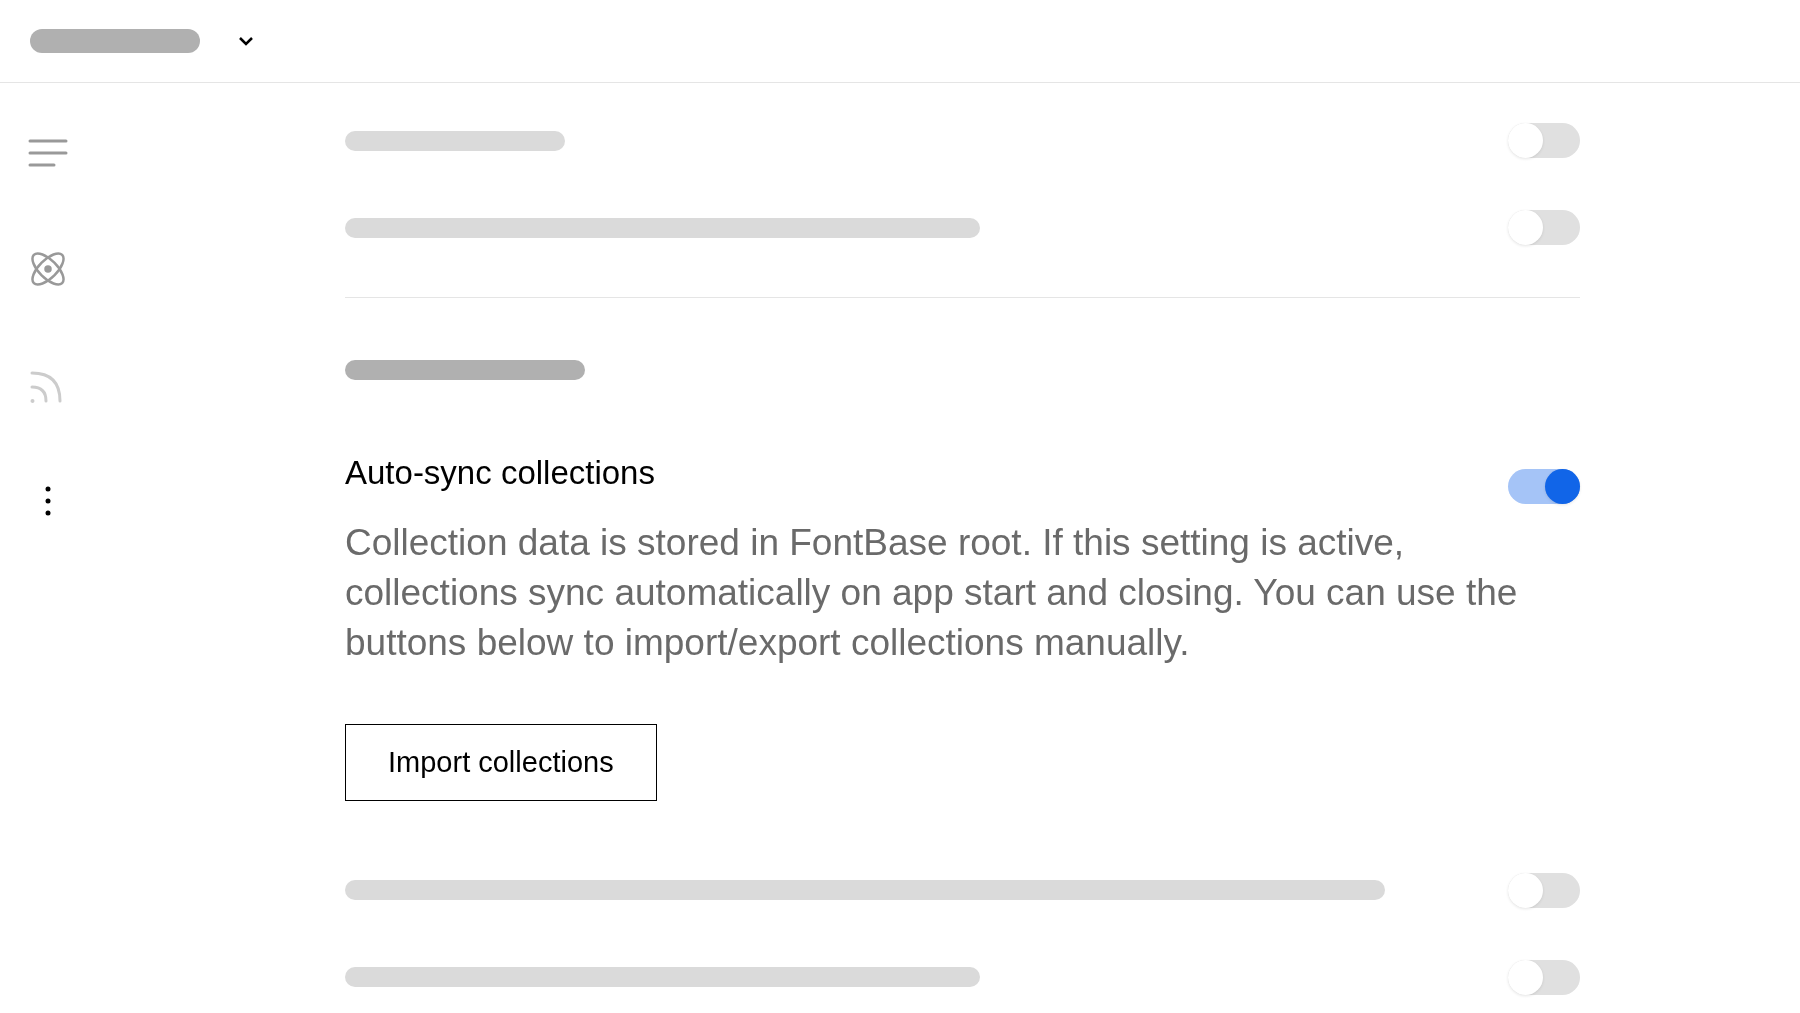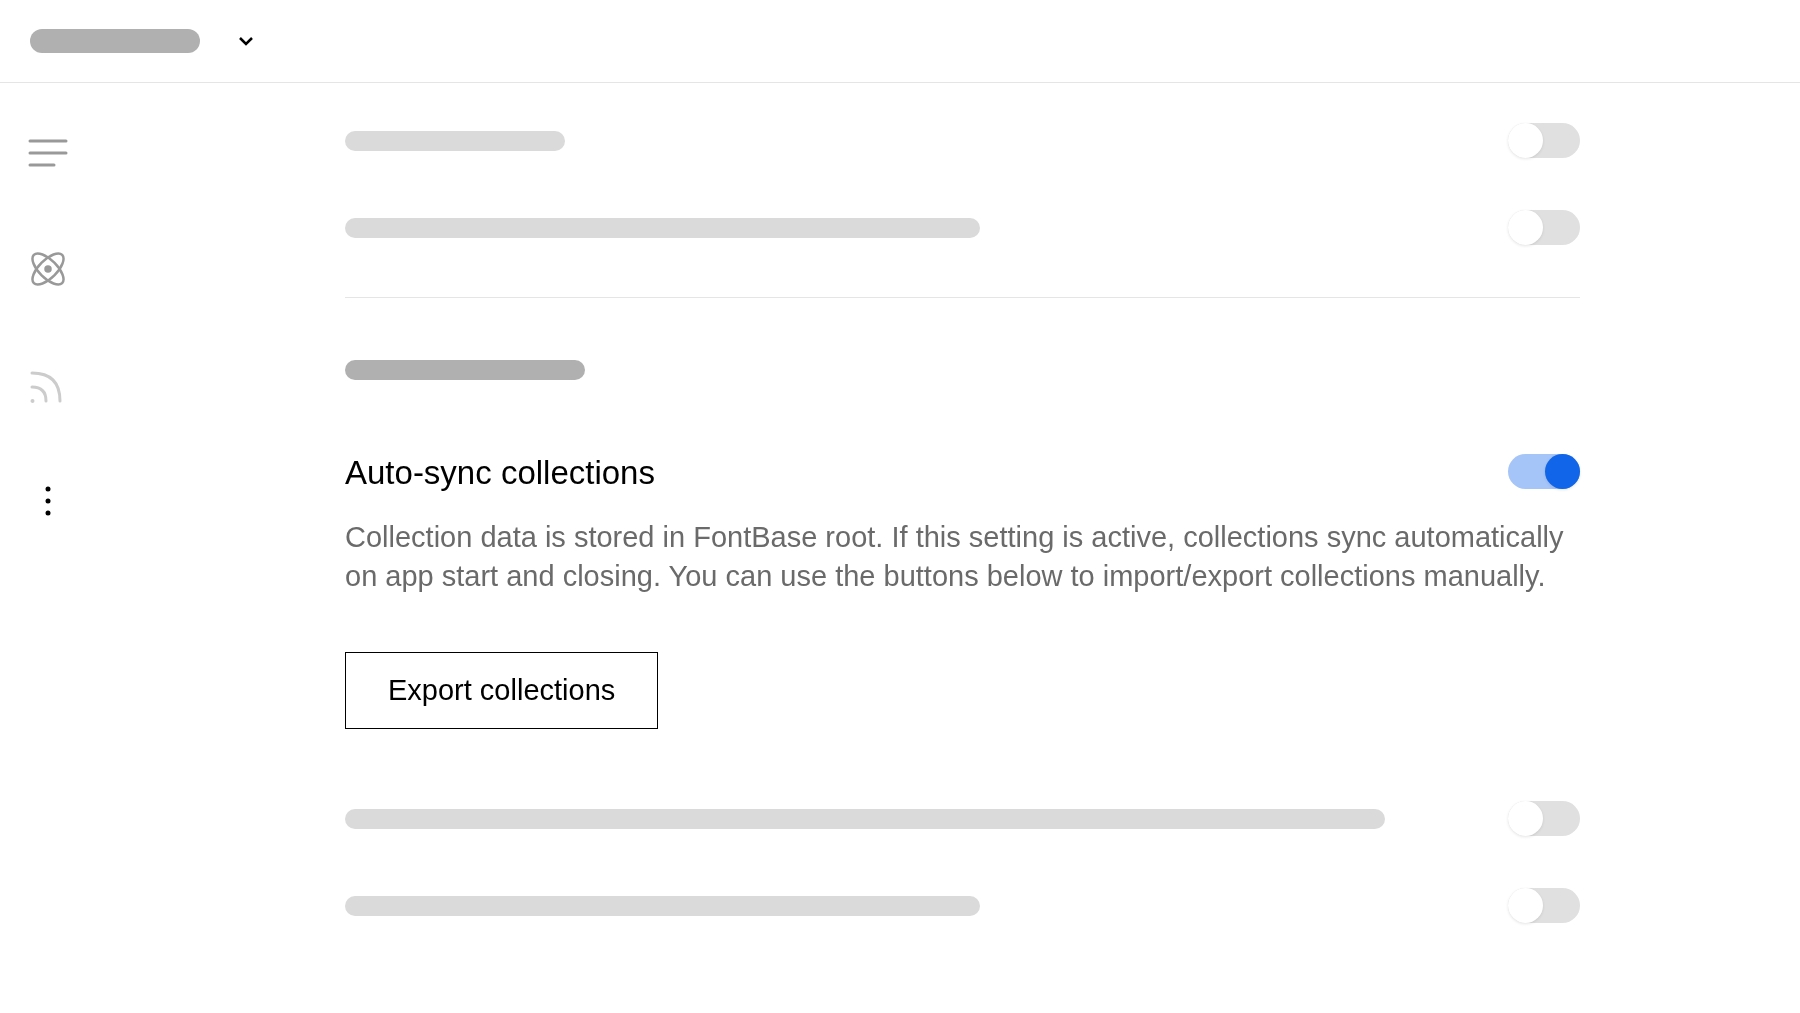--- a/index.html
+++ b/index.html
@@ -128,25 +128,25 @@
       height: 35px;
     }
     .setting-title {
       font-size: 33px;
       font-weight: 400;
       color: #000;
       margin-bottom: 26px;
     }
     .setting-title-row {
       display: flex;
-      align-items: flex-start;
+      align-items: center;
       justify-content: space-between;
     }
     .setting-description {
-      font-size: 29px;
+      font-size: 37px;
       color: #6a6a6a;
       line-height: 1.35;
       margin-bottom: 56px;
       max-width: 1230px;
     }
     .button-row {
       display: flex;
       gap: 20px;
       margin-bottom: 72px;
     }
@@ -229,21 +229,21 @@
     <div class="auto-sync-section">
       <div class="setting-title-row">
         <div class="setting-title">Auto-sync collections</div>
         <div class="toggle on">
           <div class="toggle-knob"></div>
         </div>
       </div>
       <div class="setting-description">Collection data is stored in FontBase root. If this setting is active, collections sync automatically on app start and closing. You can use the buttons below to import/export collections manually.</div>
 
       <div class="button-row">
-        <button class="btn">Export collections</button>
+        <button class="btn">Import collections</button>
       </div>
     </div>
 
     <div class="setting-row">
       <div class="placeholder-line placeholder-w3"></div>
       <div class="toggle">
         <div class="toggle-knob"></div>
       </div>
     </div>
 

